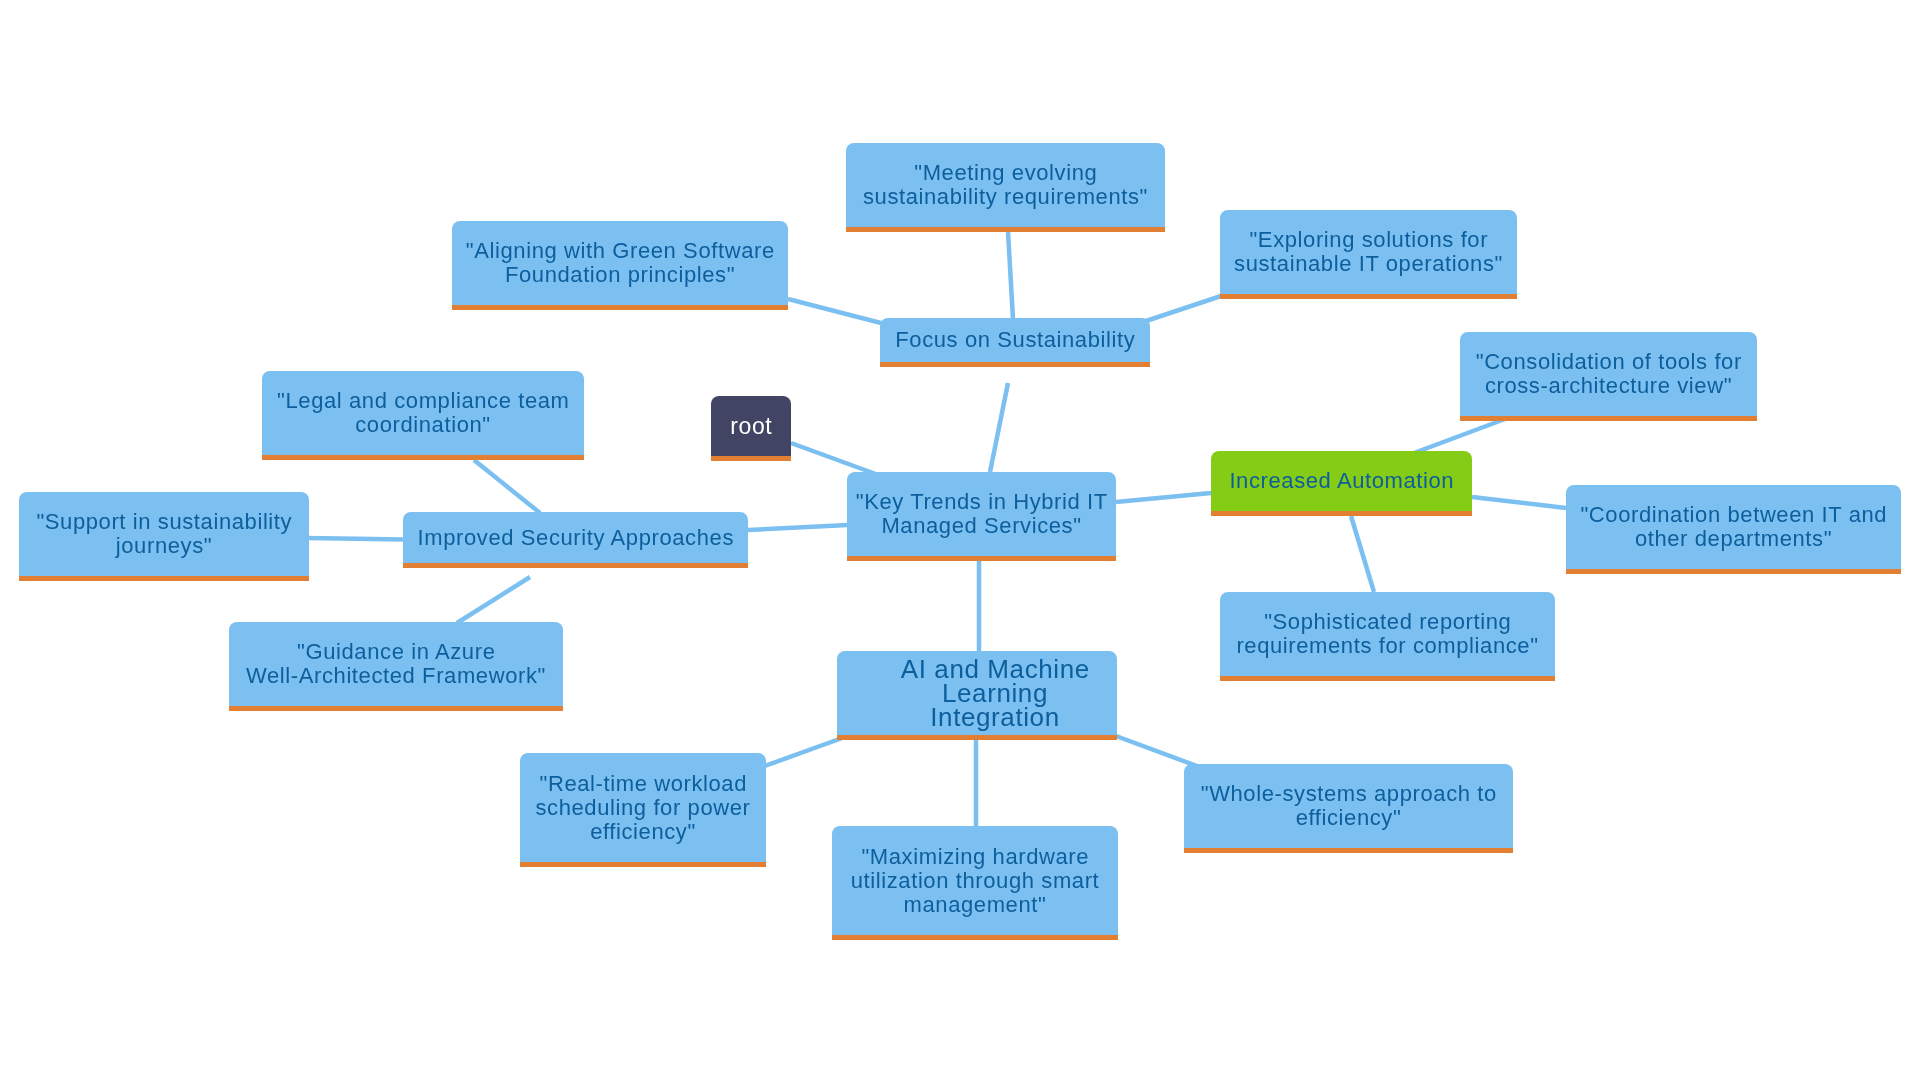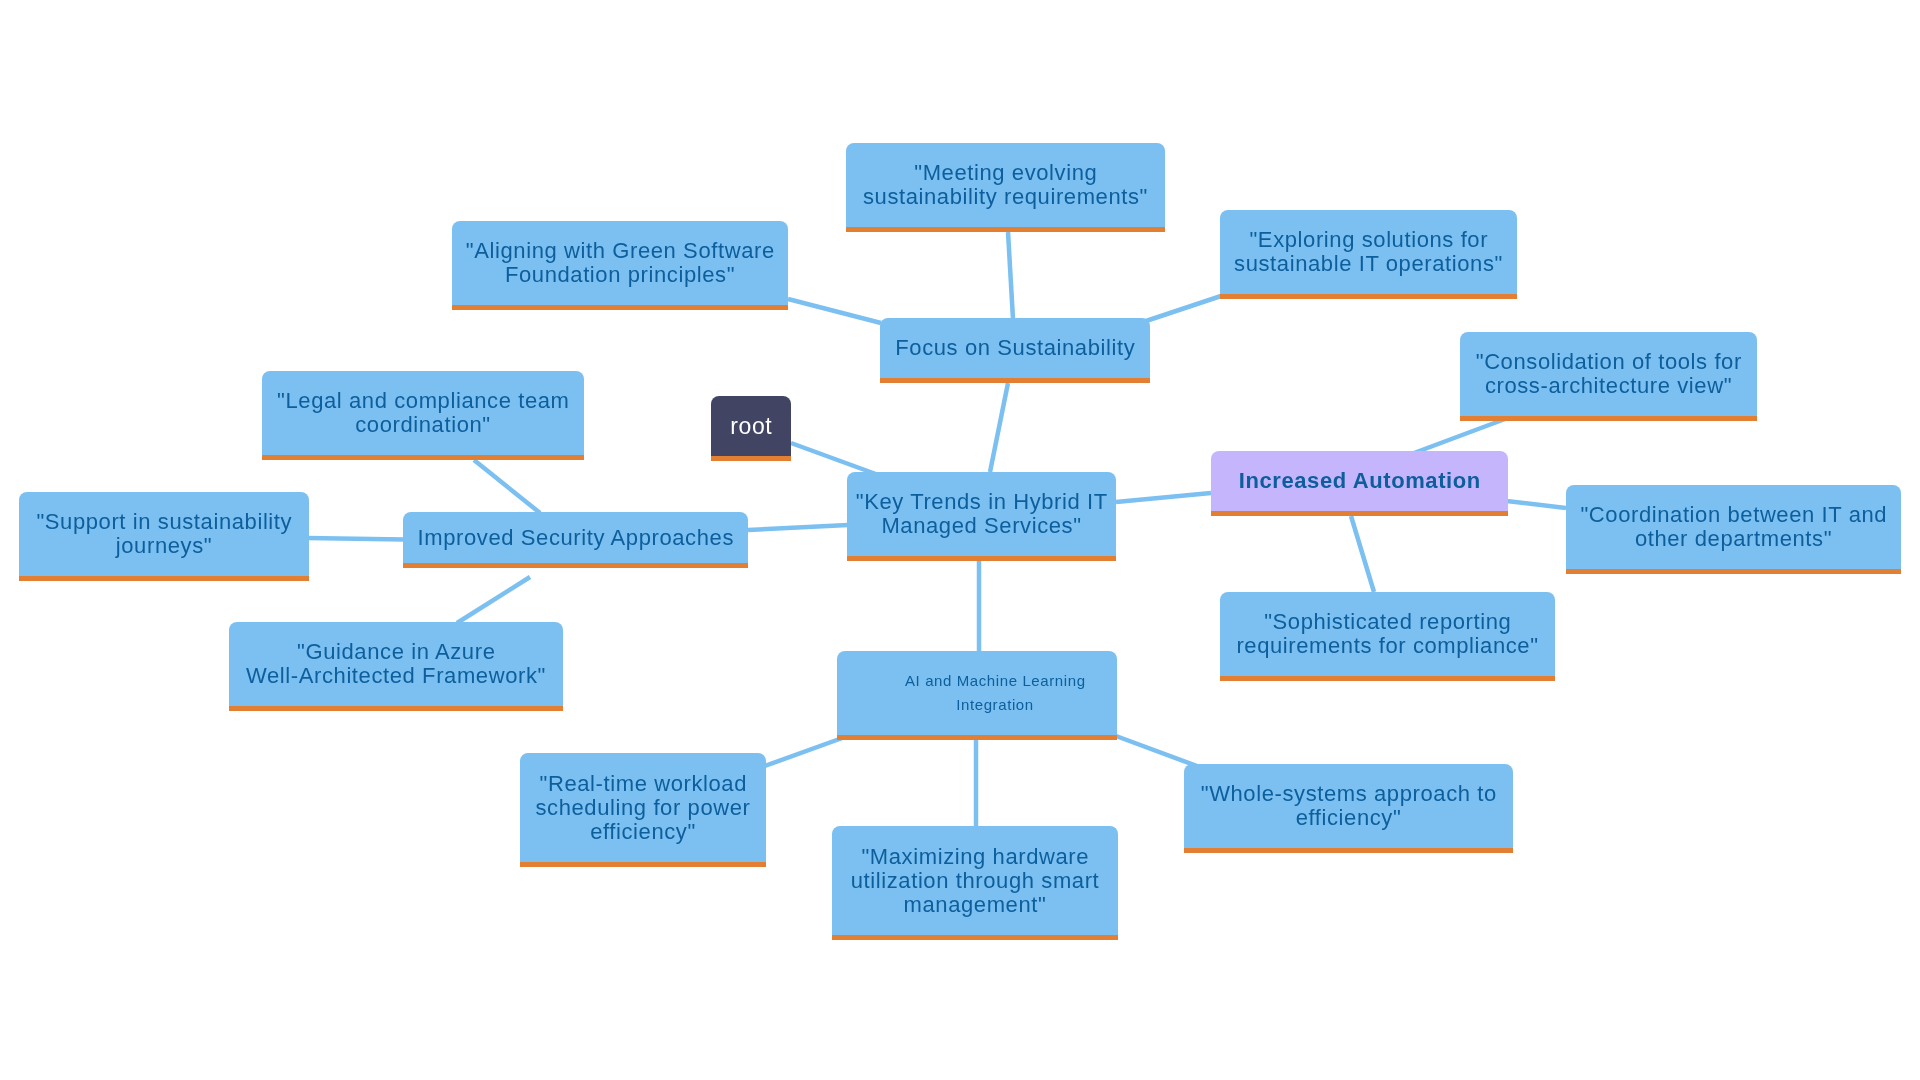--- a/index.html
+++ b/index.html
@@ -72,51 +72,51 @@
     <line class="edge" x1="404" y1="539.5" x2="307" y2="538" stroke="#7BC0F0" stroke-width="4.5"></line>
     <line class="edge" x1="530" y1="577" x2="457" y2="623" stroke="#7BC0F0" stroke-width="4.5"></line>
   </svg>
   <div class="node node-root" style="left: 711px; top: 396px; width: 80px; height: 65px; font-size: 23px; background: rgb(65, 69, 99); color: rgb(255, 255, 255); border-bottom-color: rgb(226, 127, 50);">
     <span class="node-label">root</span>
   </div>
   <div class="node node-topic" style="left: 847px; top: 472px; width: 269px; height: 89px; font-size: 22px; background: rgb(123, 192, 240); color: rgb(13, 94, 156); border-bottom-color: rgb(226, 127, 50);">
     <span class="node-label">"Key Trends in Hybrid IT
 Managed Services"</span>
   </div>
-  <div class="node node-branch" style="left: 880px; top: 318px; width: 270px; height: 65px; font-size: 22px; background: rgb(123, 192, 240); color: rgb(13, 94, 156); border-bottom-color: rgb(226, 127, 50);">
+  <div class="node node-branch" style="left: 880px; top: 318px; width: 270px; height: 49px; font-size: 22px; background: rgb(123, 192, 240); color: rgb(13, 94, 156); border-bottom-color: rgb(226, 127, 50);">
     <span class="node-label">Focus on Sustainability</span>
   </div>
   <div class="node node-leaf" style="left: 846px; top: 143px; width: 319px; height: 89px; font-size: 22px; background: rgb(123, 192, 240); color: rgb(13, 94, 156); border-bottom-color: rgb(226, 127, 50);">
     <span class="node-label">"Meeting evolving
 sustainability requirements"</span>
   </div>
   <div class="node node-leaf" style="left: 452px; top: 221px; width: 336px; height: 89px; font-size: 22px; background: rgb(123, 192, 240); color: rgb(13, 94, 156); border-bottom-color: rgb(226, 127, 50);">
     <span class="node-label">"Aligning with Green Software
 Foundation principles"</span>
   </div>
   <div class="node node-leaf" style="left: 1220px; top: 210px; width: 297px; height: 89px; font-size: 22px; background: rgb(123, 192, 240); color: rgb(13, 94, 156); border-bottom-color: rgb(226, 127, 50);">
     <span class="node-label">"Exploring solutions for
 sustainable IT operations"</span>
   </div>
-  <div class="node node-branch" style="left: 1211px; top: 451px; width: 297px; height: 65px; font-size: 22px; background: #c4b5fd; color: rgb(13, 94, 156); border-bottom-color: rgb(226, 127, 50); font-weight: bold;">
+  <div class="node node-branch" style="left: 1211px; top: 451px; width: 261px; height: 65px; font-size: 22px; background: #84cc16; color: rgb(13, 94, 156); border-bottom-color: rgb(226, 127, 50);">
     <span class="node-label">Increased Automation</span>
   </div>
   <div class="node node-leaf" style="left: 1460px; top: 332px; width: 297px; height: 89px; font-size: 22px; background: rgb(123, 192, 240); color: rgb(13, 94, 156); border-bottom-color: rgb(226, 127, 50);">
     <span class="node-label">"Consolidation of tools for
 cross-architecture view"</span>
   </div>
   <div class="node node-leaf" style="left: 1566px; top: 485px; width: 335px; height: 89px; font-size: 22px; background: rgb(123, 192, 240); color: rgb(13, 94, 156); border-bottom-color: rgb(226, 127, 50);">
     <span class="node-label">"Coordination between IT and
 other departments"</span>
   </div>
   <div class="node node-leaf" style="left: 1220px; top: 592px; width: 335px; height: 89px; font-size: 22px; background: rgb(123, 192, 240); color: rgb(13, 94, 156); border-bottom-color: rgb(226, 127, 50);">
     <span class="node-label">"Sophisticated reporting
 requirements for compliance"</span>
   </div>
-  <div class="node node-branch" style="left: 837px; top: 651px; width: 280px; height: 89px; font-size: 15px; background: rgb(123, 192, 240); color: rgb(13, 94, 156); border-bottom-color: rgb(226, 127, 50); padding-left: 36px;">
+  <div class="node node-branch" style="left: 837px; top: 651px; width: 280px; height: 89px; font-size: 26px; background: rgb(123, 192, 240); color: rgb(13, 94, 156); border-bottom-color: rgb(226, 127, 50); padding-left: 36px;">
     <span class="node-label">AI and Machine Learning
 Integration</span>
   </div>
   <div class="node node-leaf" style="left: 520px; top: 753px; width: 246px; height: 114px; font-size: 22px; background: rgb(123, 192, 240); color: rgb(13, 94, 156); border-bottom-color: rgb(226, 127, 50);">
     <span class="node-label">"Real-time workload
 scheduling for power
 efficiency"</span>
   </div>
   <div class="node node-leaf" style="left: 832px; top: 826px; width: 286px; height: 114px; font-size: 22px; background: rgb(123, 192, 240); color: rgb(13, 94, 156); border-bottom-color: rgb(226, 127, 50);">
     <span class="node-label">"Maximizing hardware

